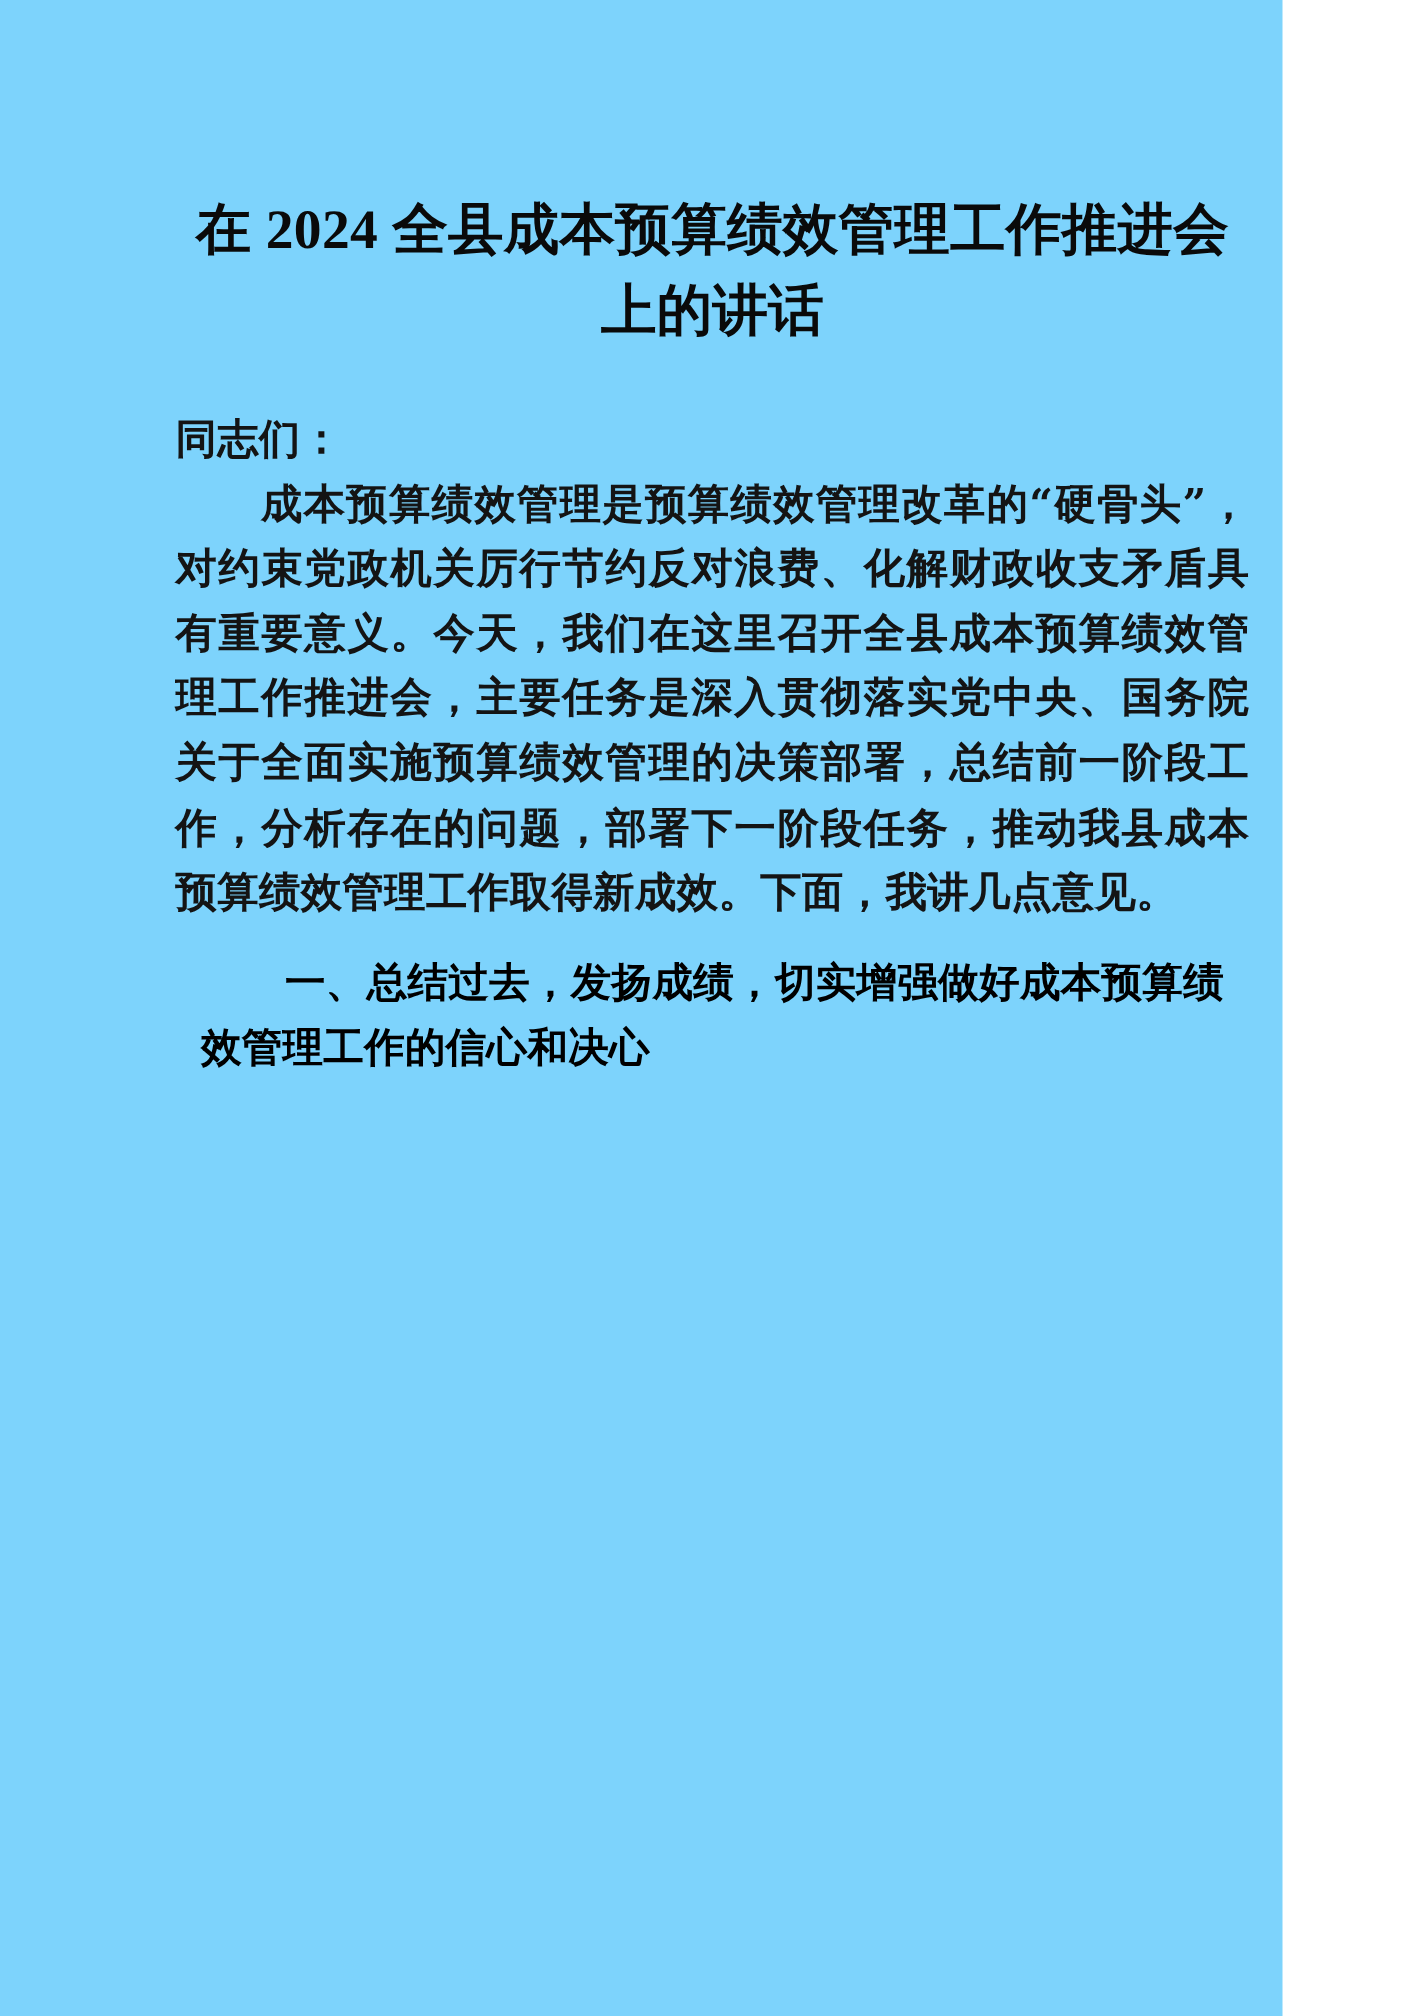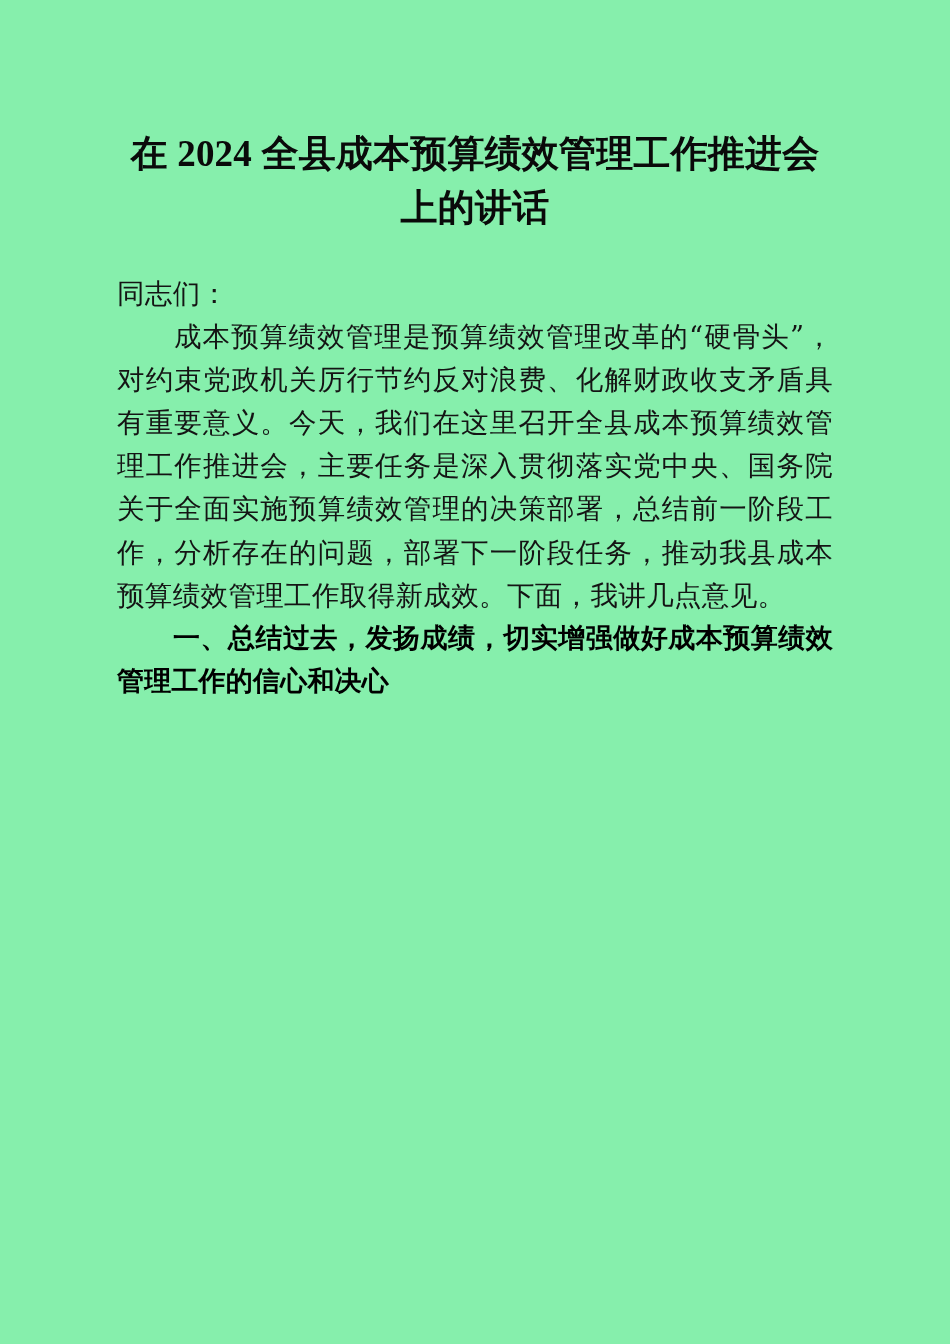--- a/index.html
+++ b/index.html
@@ -14,23 +14,23 @@
     overflow: hidden;
     font-family: "Liberation Serif", "DejaVu Serif", serif;
     color: #000000;
     -webkit-font-smoothing: antialiased;
   }
 
   .page {
     position: absolute;
     left: 0;
     top: 0;
-    width: 950px;
+    width: 855px;
     height: 1344px;
-    background: #86efac;
+    background: #7dd3fc;
     box-sizing: border-box;
   }
 
   .content {
     position: absolute;
     left: 117px;
     top: 0;
     width: 716px;
   }
 
@@ -64,30 +64,30 @@
     padding: 0;
     font-family: "DejaVu Serif", "Liberation Serif", serif;
     font-size: 27.5px;
     line-height: 43.1px;
     color: #141414;
     text-align: justify;
     text-justify: inter-ideograph;
     text-align-last: left;
     letter-spacing: 0.35px;
     word-break: break-all;
-    font-weight: 400;
+    font-weight: 700;
   }
 
   p.para.indent {
     text-indent: 57px;
   }
 
   
   p.section-heading {
-    margin: 0;
+    margin: 17px;
     padding: 0;
     font-family: "Liberation Sans", "DejaVu Sans", sans-serif;
     font-weight: bold;
     font-size: 27px;
     line-height: 43.1px;
     color: #000000;
     text-indent: 56px;
     text-align: justify;
     text-align-last: left;
     letter-spacing: 0.2px;

